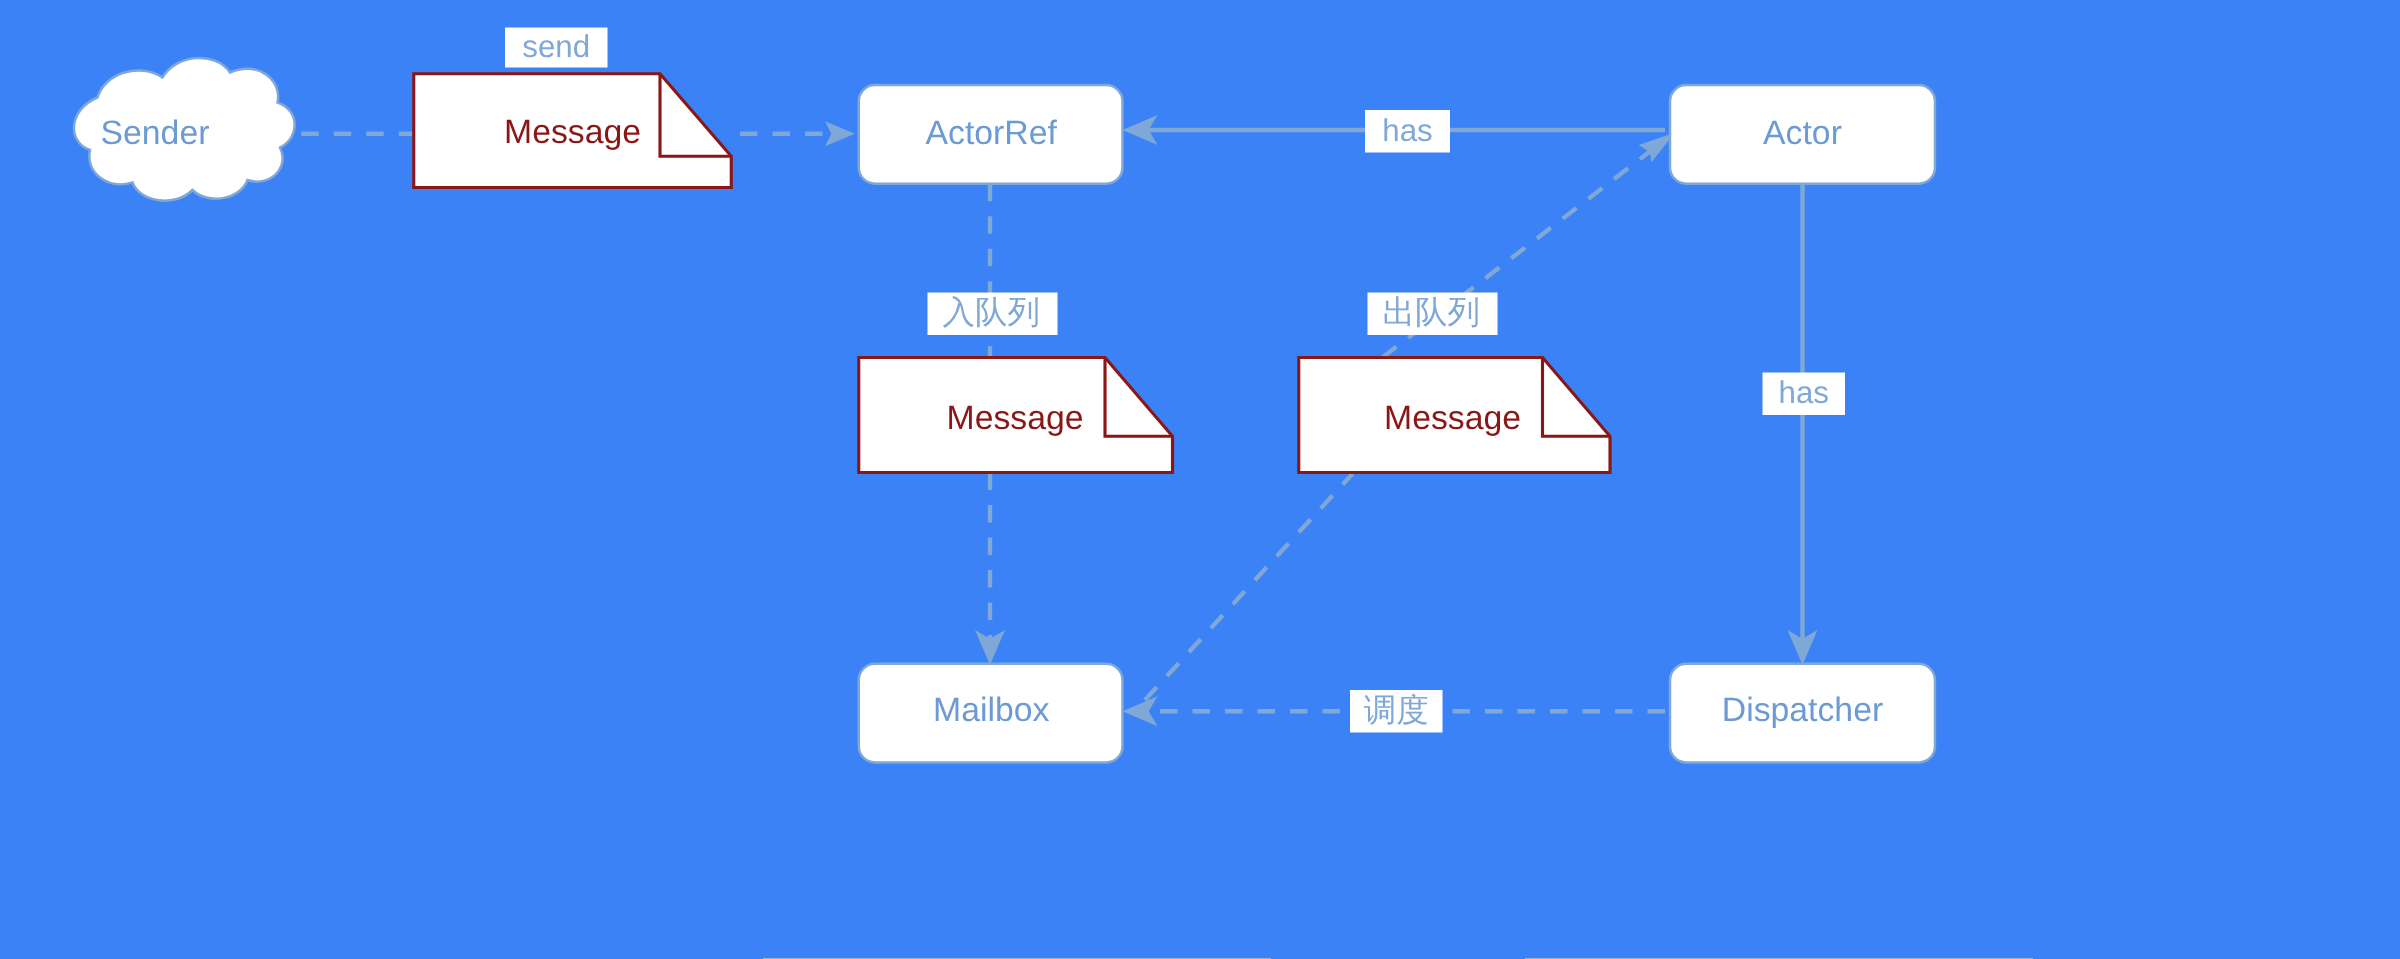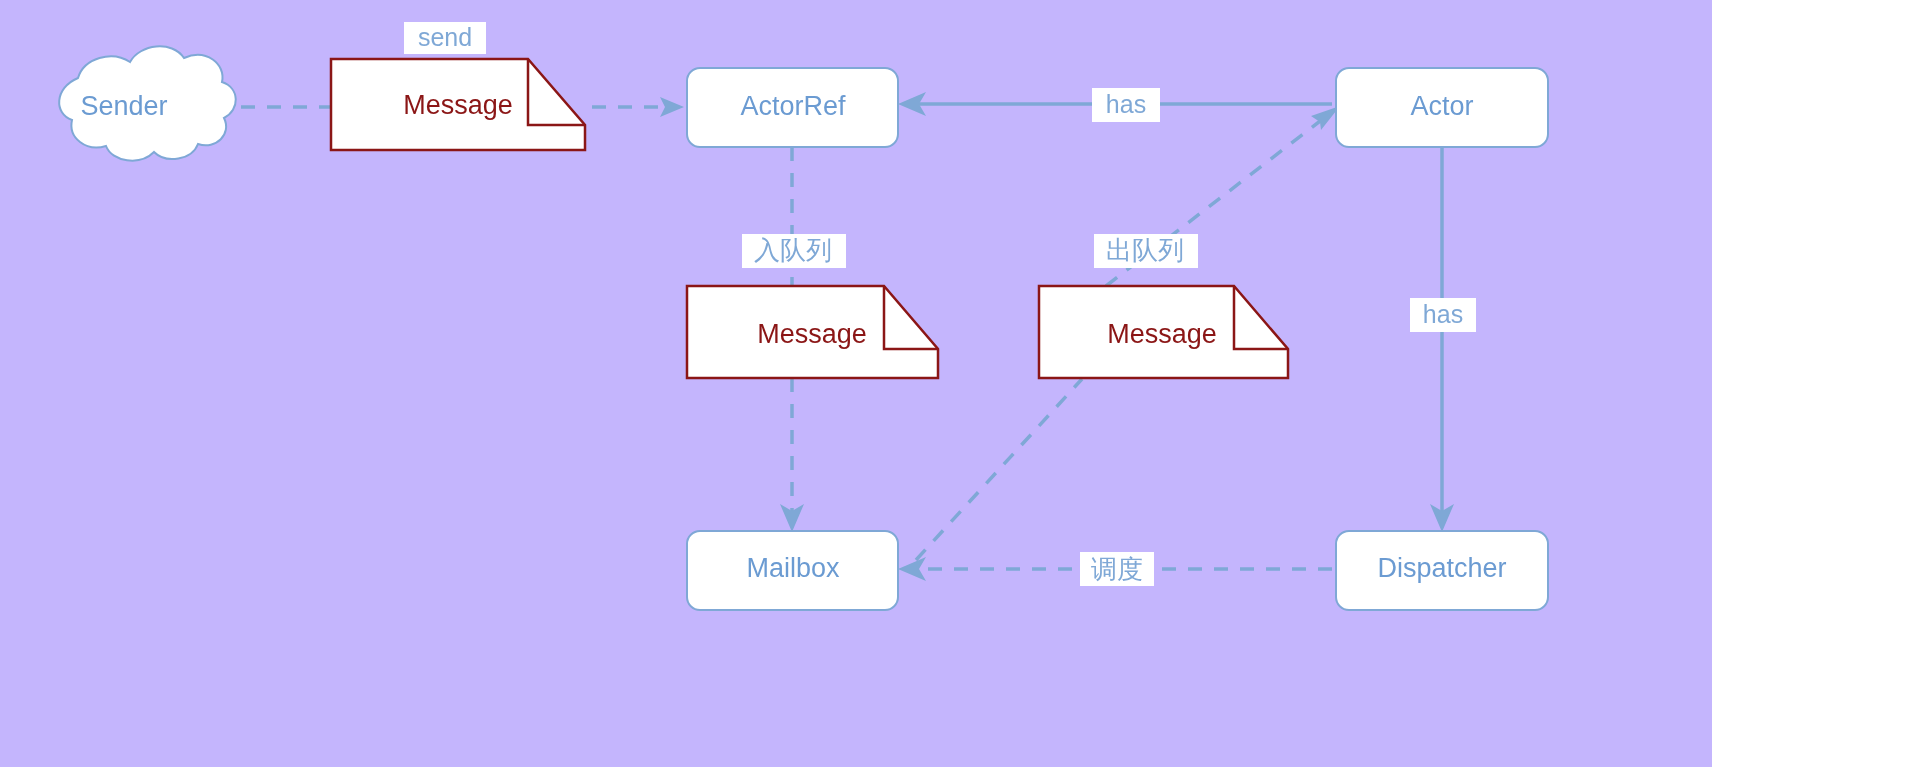--- a/index.html
+++ b/index.html
@@ -9,23 +9,23 @@
     background: #ffffff;
   }
   body {
     width: 1920px;
     height: 767px;
     font-family: "Liberation Sans", "DejaVu Sans", sans-serif;
     overflow: hidden;
   }
   #diagram-root {
     position: relative;
-    width: 1712px;
+    width: 1920px;
     height: 767px;
-    background: #c4b5fd;
+    background: #3b82f6;
   }
   #diagram-svg {
     position: absolute;
     left: 0;
     top: 0;
     width: 1920px;
     height: 767px;
   }
   .node-label {
     font-size: 27px;

